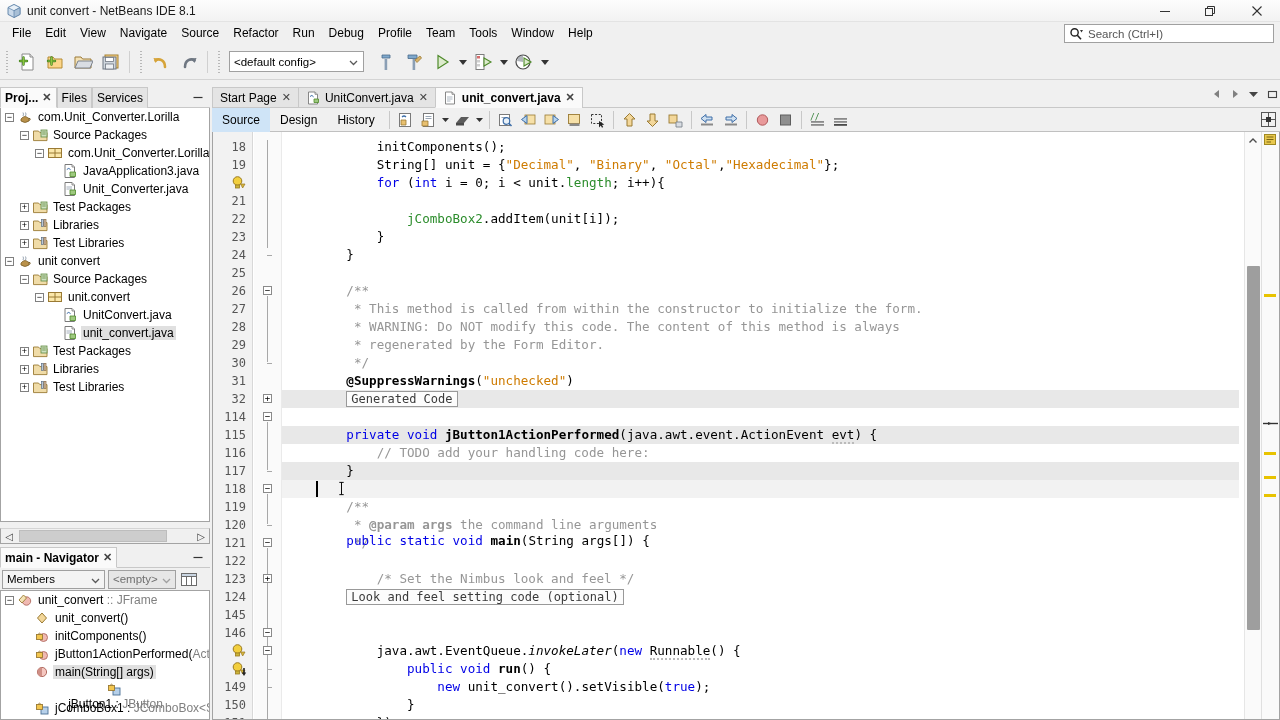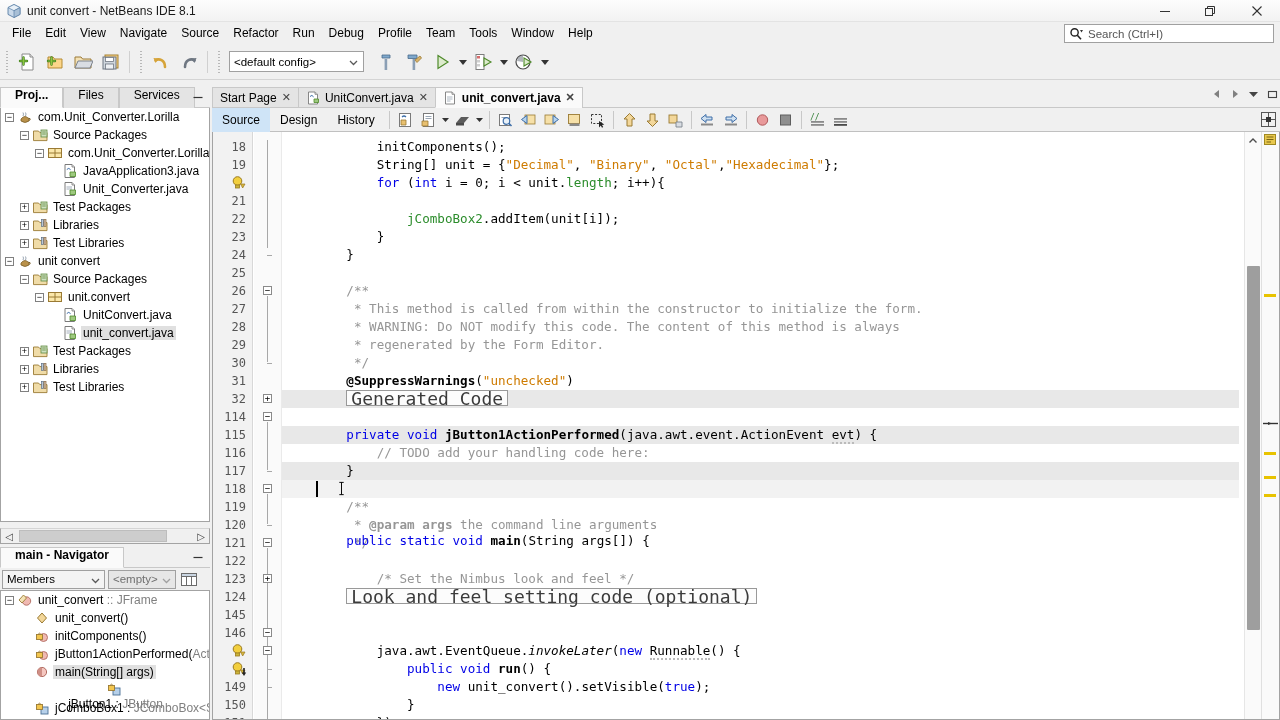--- a/index.html
+++ b/index.html
@@ -79,24 +79,23 @@
   .tb-caret { width: 13px; height: 28px; display: flex; align-items: center; justify-content: center; }
 
   
   .left-panel {
     position: absolute; left: 0; top: 86px; width: 210px; height: 458px;
     background: #f0f0f0;
   }
   .tabstrip { position: relative; height: 22px; background: #f0f0f0; display: flex; align-items: flex-end; }
   .wtab {
     height: 21px; display: flex; align-items: center; gap: 4px;
-    padding: 0 14px; font-size: 12px; color: #000;
+    padding: 0 4px; font-size: 12px; color: #000;
     border-left: 1px solid #c8c8c8; border-top: 1px solid #c8c8c8; border-right: 1px solid #c8c8c8;
     background: #e4e4e4;
-    flex-direction: column;
   }
   .wtab.active {
     background: #fafafa; font-weight: bold; border-bottom: 1px solid #fafafa;
   }
   .wtab .x { font-size: 11px; color: #444; }
   .panel-min {
     position: absolute; right: 4px; top: 4px; width: 16px; height: 14px;
     display: flex; align-items: center; justify-content: center; color: #333;
   }
   .tabstrip-fill { flex: 1; border-bottom: 1px solid #c8c8c8; }
@@ -212,21 +211,21 @@
   }
   .kw { color: #0000e6; }
   .st { color: #ce7b00; }
   .cm { color: #969696; }
   .fld { color: #2b8c2b; }
   .bd { font-weight: bold; }
   .it { font-style: italic; }
   .underw { border-bottom: 2px dotted #bbb; }
   .codebox {
     display: inline-block; border: 1px solid #999; background: #fcfcfc;
-    padding: 0 4px; line-height: 15px; height: 16px; font-size: 18px;
+    padding: 0 4px; line-height: 15px; height: 16px; font-size: 12px;
     font-family: "DejaVu Sans Mono", monospace; color: #3b3b3b;
   }
   .foldmark {
     position: absolute; width: 9px; height: 9px; border: 1px solid #8a8a8a; background: #fff;
     font-size: 9px; line-height: 7px; text-align: center; color: #000;
     font-family: "DejaVu Sans Mono", monospace;
   }
   .foldline { position: absolute; width: 1px; background: #a8a8a8; left: 13px; }
   .foldend { position: absolute; width: 5px; height: 1px; background: #a8a8a8; left: 13px; }
   .caret { position: absolute; width: 2px; height: 16px; background: #000; }

